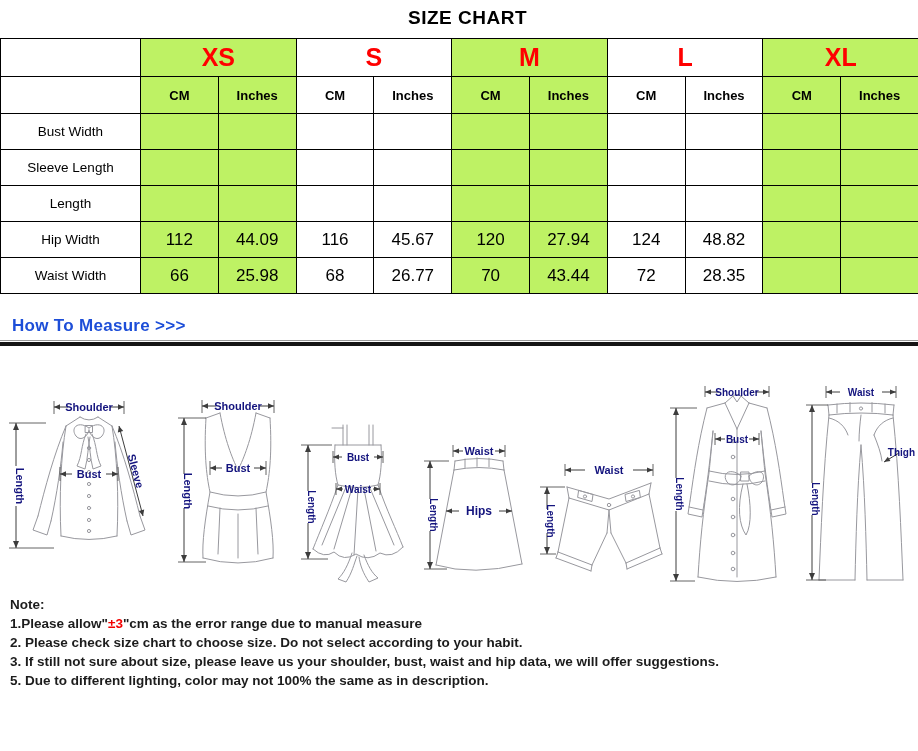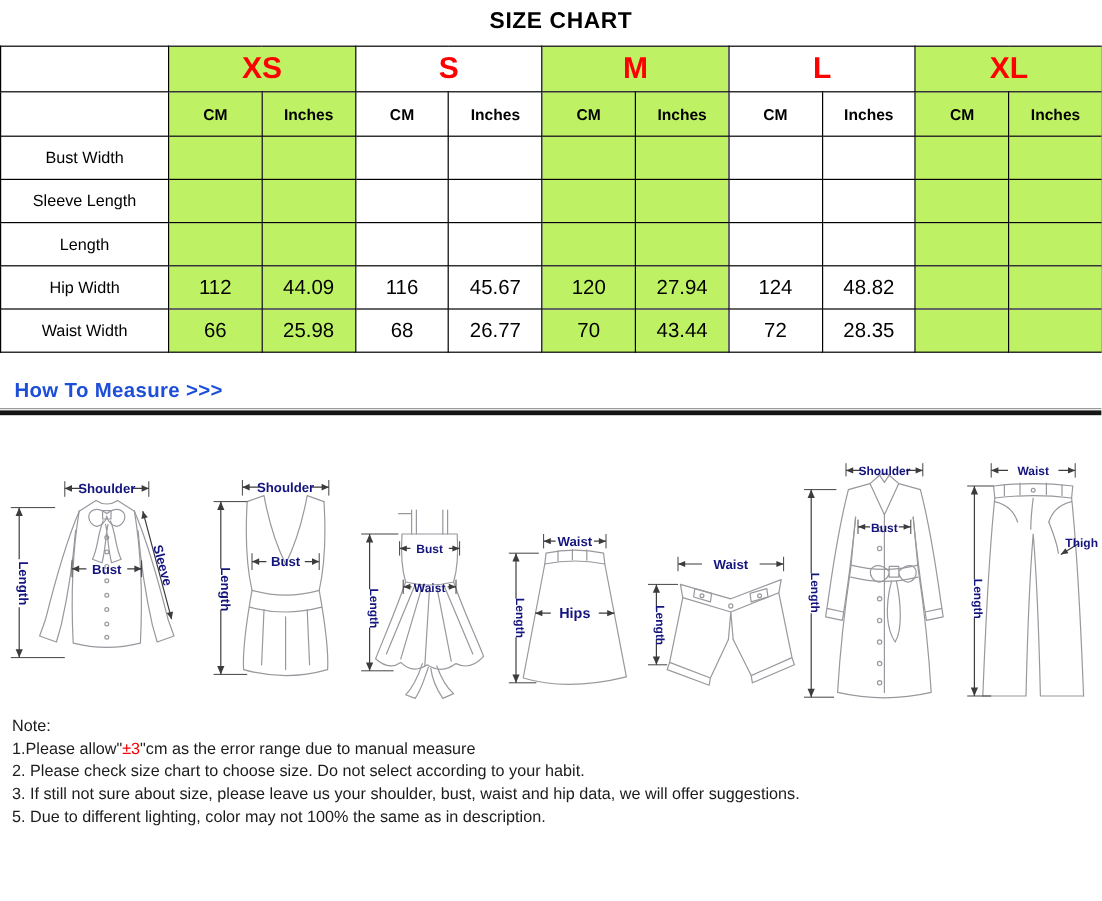--- a/index.html
+++ b/index.html
@@ -30,21 +30,21 @@
   
   .g   { fill: none; stroke: #98989e; stroke-width: 1; stroke-linecap: round; stroke-linejoin: round; }
   .d   { fill: none; stroke: #3c3c3c; stroke-width: 1; }
   .ah  { fill: #3c3c3c; stroke: none; }
   .tick{ fill: none; stroke: #3c3c3c; stroke-width: .8; }
   text.lbl { fill: #14147e; font-family: "Liberation Sans", sans-serif;
     font-weight: bold; font-size: 11px; text-anchor: middle; }
   text.lbl10 { font-size: 10px; }
   text.lbl12 { font-size: 12px; }
 
-  .notes { padding: 4px 0 0 10px; font-size: 13.5px; line-height: 19px; color: #1c1c1c; }
+  .notes { padding: 4px 0 0 10px; font-size: 13.5px; line-height: 19px; color: #1c1c1c; font-weight: bold; }
   .note-red { color: #f20000; }
 </style>
 </head>
 <body>
 
 <div>
 
   <div class="title">SIZE CHART</div>
 
   <table class="size-chart">

